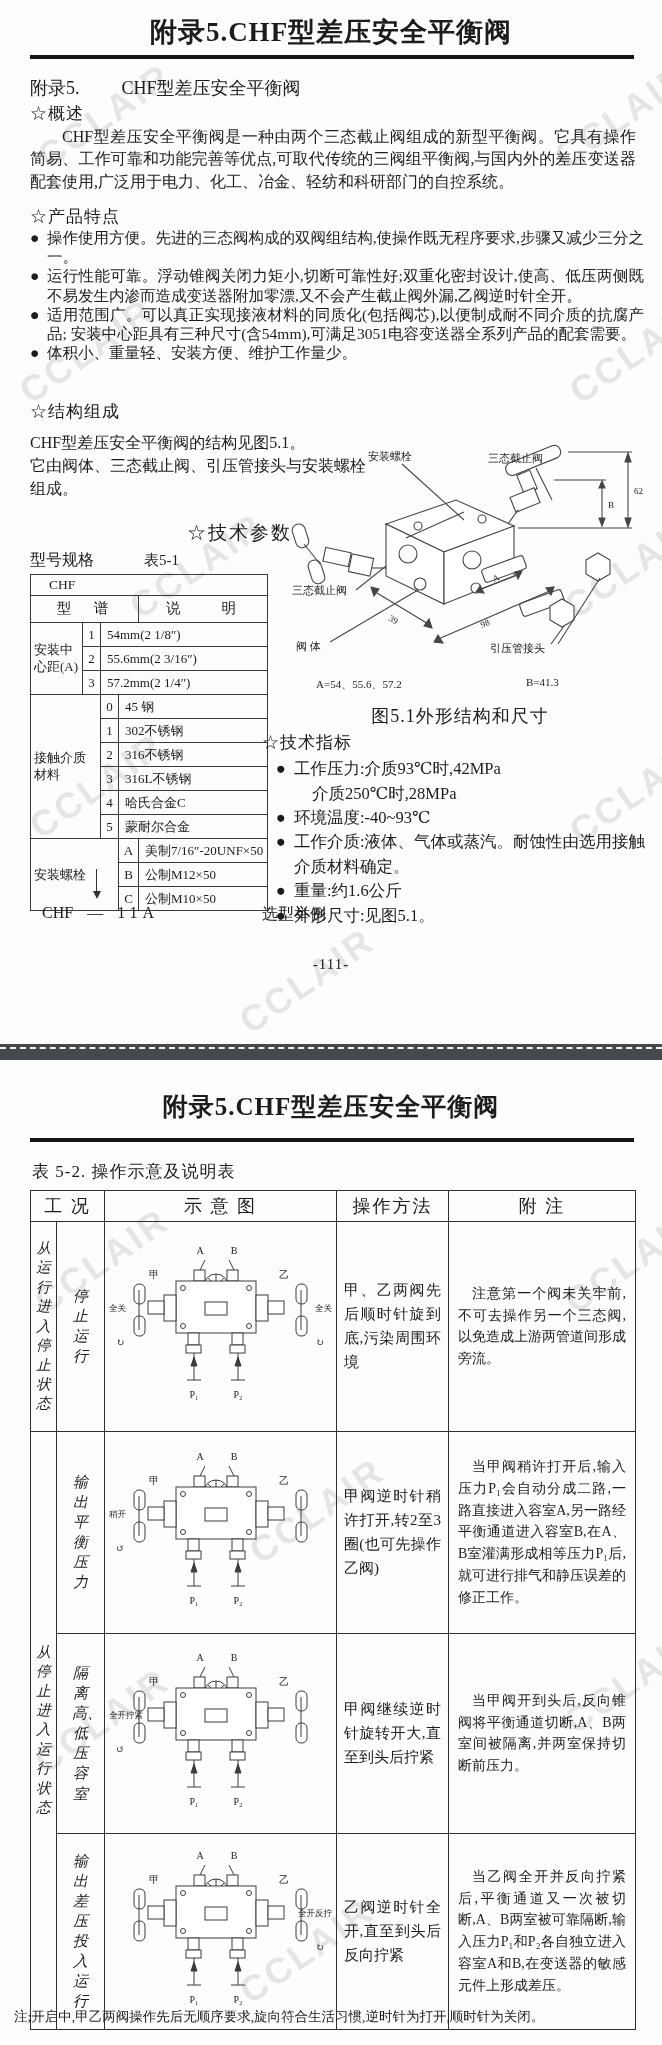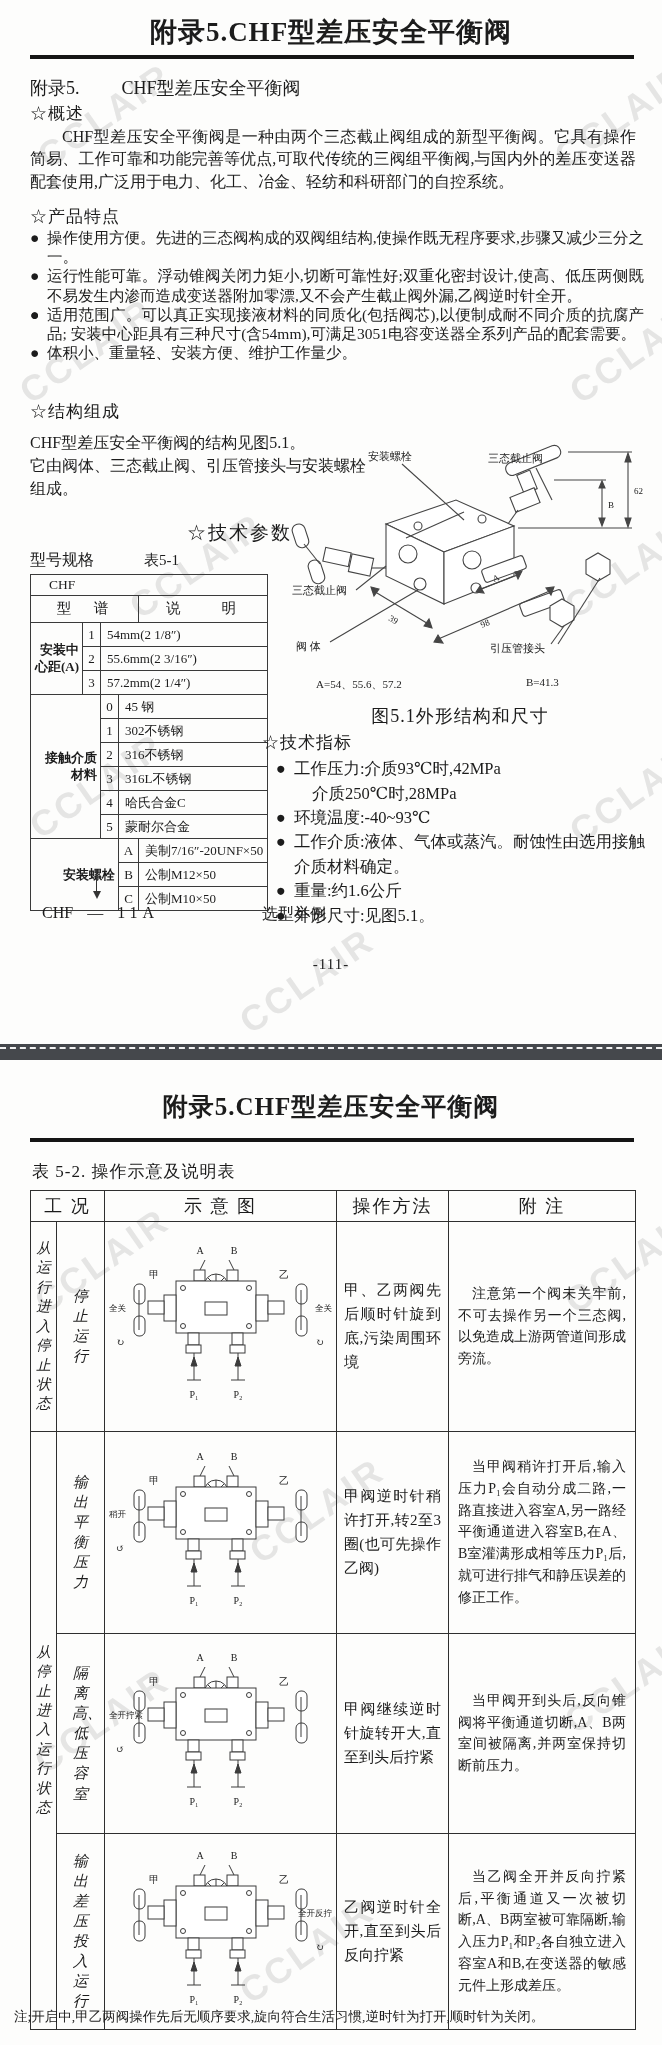--- a/index.html
+++ b/index.html
@@ -23,21 +23,21 @@
   .struct{left:30px;top:400px;width:338px;font-size:16px;line-height:1.45;}
   .struct .sec-head{margin-bottom:6px;}
   .tp{left:30px;top:520px;width:262px;}
   .tp-head{font-size:19px;letter-spacing:2px;text-align:right;}
   .tp-sub{font-size:16px;margin-top:4px;}
   .tp-cap{font-size:15px;margin-left:50px;}
   table.t51{border-collapse:collapse;margin-top:3px;width:237px;table-layout:fixed;}
   table.t51 td{border:1px solid #3a3a3a;font-size:13px;line-height:1.2;padding:2px 3px;}
   table.t51 .chf{border-bottom:1px solid #3a3a3a;font-size:13.5px;padding-left:18px;height:16px;}
   table.t51 .hd{text-align:center;font-size:14.5px;letter-spacing:4px;height:22px;}
-  table.t51 .grp{text-align:right;font-size:13px;line-height:1.25;word-break:break-all;font-weight:bold;}
+  table.t51 .grp{text-align:left;font-size:13px;line-height:1.25;word-break:break-all;}
   table.t51 .code{text-align:center;}
   table.t51 .desc{padding-left:6px;height:19px;white-space:nowrap;overflow:hidden;}
   .sel-arrow{position:absolute;left:66px;width:0;height:26px;border-left:1.5px solid #333;}
   .sel-arrow:after{content:"";position:absolute;left:-4.5px;bottom:-8px;border:4px solid transparent;border-top:8px solid #333;}
   .sel-line{position:absolute;left:12px;width:300px;font-size:16px;}
   .sel-line .code{letter-spacing:5px;}
   .sel-line .dash{margin:0 14px;}
   .sel-line .note{position:absolute;left:188px;margin-left:32px;}
   .fig-caption{left:290px;top:704px;width:340px;text-align:center;font-size:18px;letter-spacing:1px;}
   .specs{left:276px;top:730px;width:382px;font-size:16.5px;line-height:1.48;}

